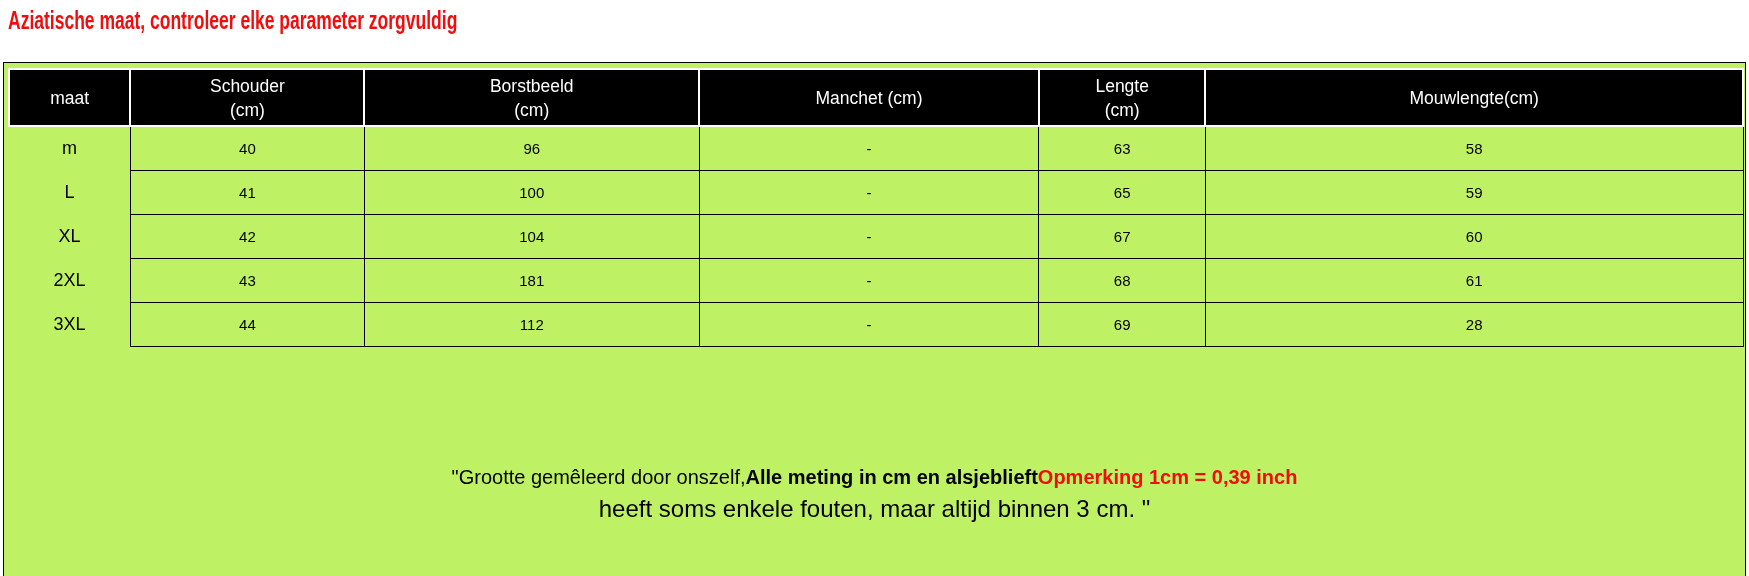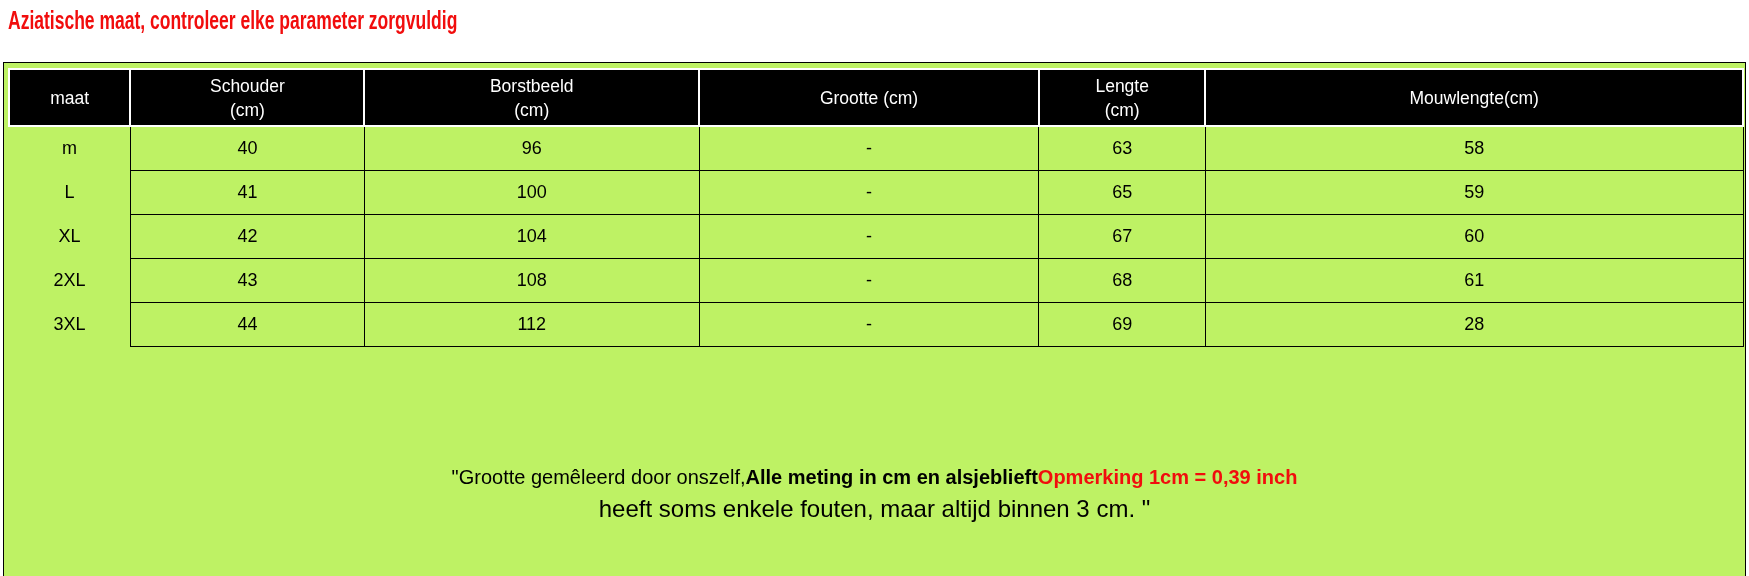--- a/index.html
+++ b/index.html
@@ -53,21 +53,21 @@
     vertical-align: middle;
     padding: 0;
     line-height: 24px;
   }
   .size-table th div:empty { display: none; }
   .size-table td {
     border: 1px solid #000000;
     height: 43px;
     text-align: center;
     vertical-align: middle;
-    font-size: 18px;
+    font-size: 15px;
     color: #000000;
     padding: 0;
   }
   .size-table td.size-col {
     border: none;
     font-size: 18px;
   }
   .note {
     position: absolute;
     left: 0;
@@ -115,21 +115,21 @@
           </th>
           <th>
             <div>Schouder</div>
             <div>(cm)</div>
           </th>
           <th>
             <div>Borstbeeld</div>
             <div>(cm)</div>
           </th>
           <th>
-            <div>Grootte (cm)</div>
+            <div>Manchet (cm)</div>
 
           </th>
           <th>
             <div>Lengte</div>
             <div>(cm)</div>
           </th>
           <th>
             <div>Mouwlengte(cm)</div>
 
           </th>
@@ -156,21 +156,21 @@
           <td class="size-col">XL</td>
           <td>42</td>
           <td>104</td>
           <td>-</td>
           <td>67</td>
           <td>60</td>
         </tr>
         <tr>
           <td class="size-col">2XL</td>
           <td>43</td>
-          <td>108</td>
+          <td>181</td>
           <td>-</td>
           <td>68</td>
           <td>61</td>
         </tr>
         <tr>
           <td class="size-col">3XL</td>
           <td>44</td>
           <td>112</td>
           <td>-</td>
           <td>69</td>

